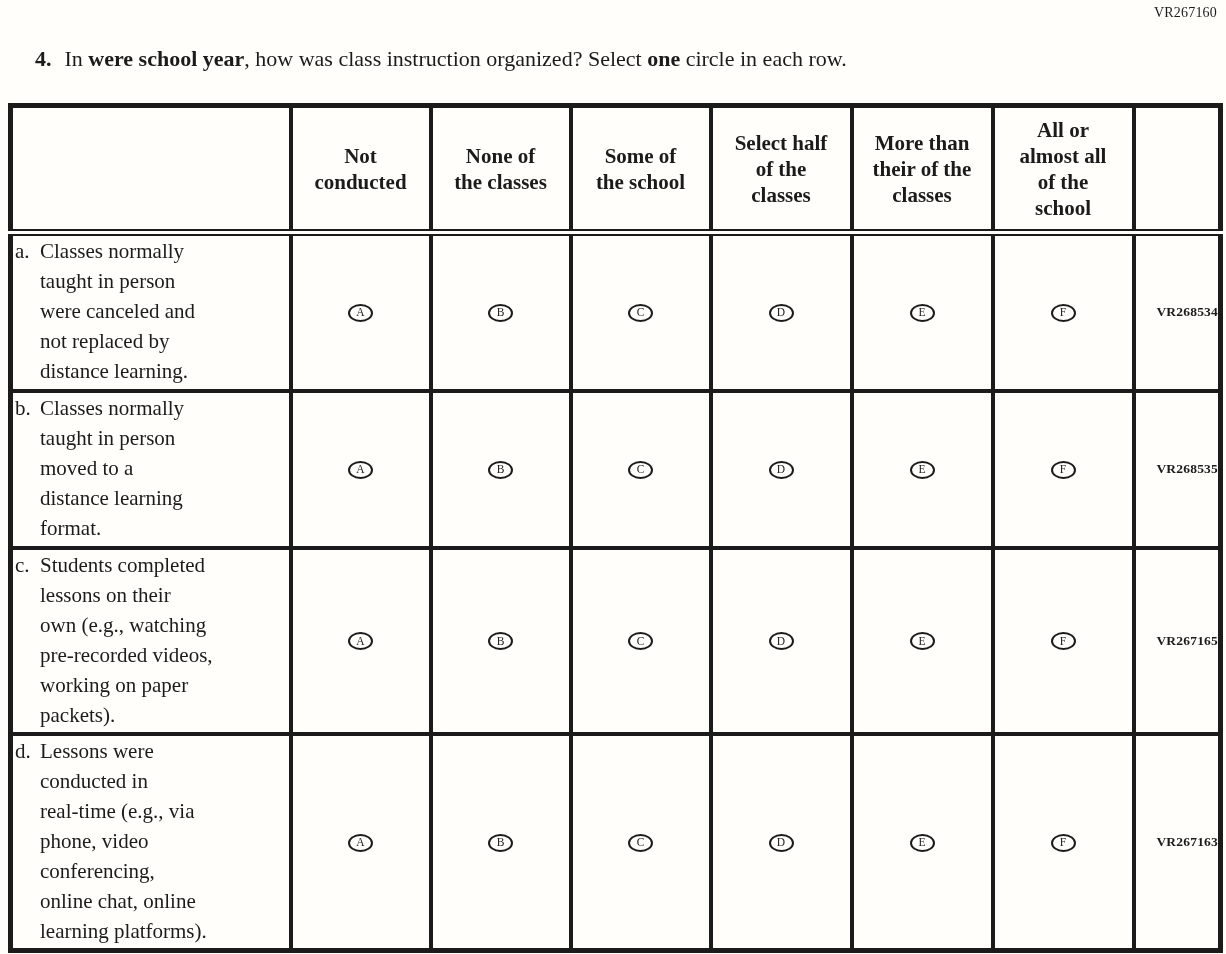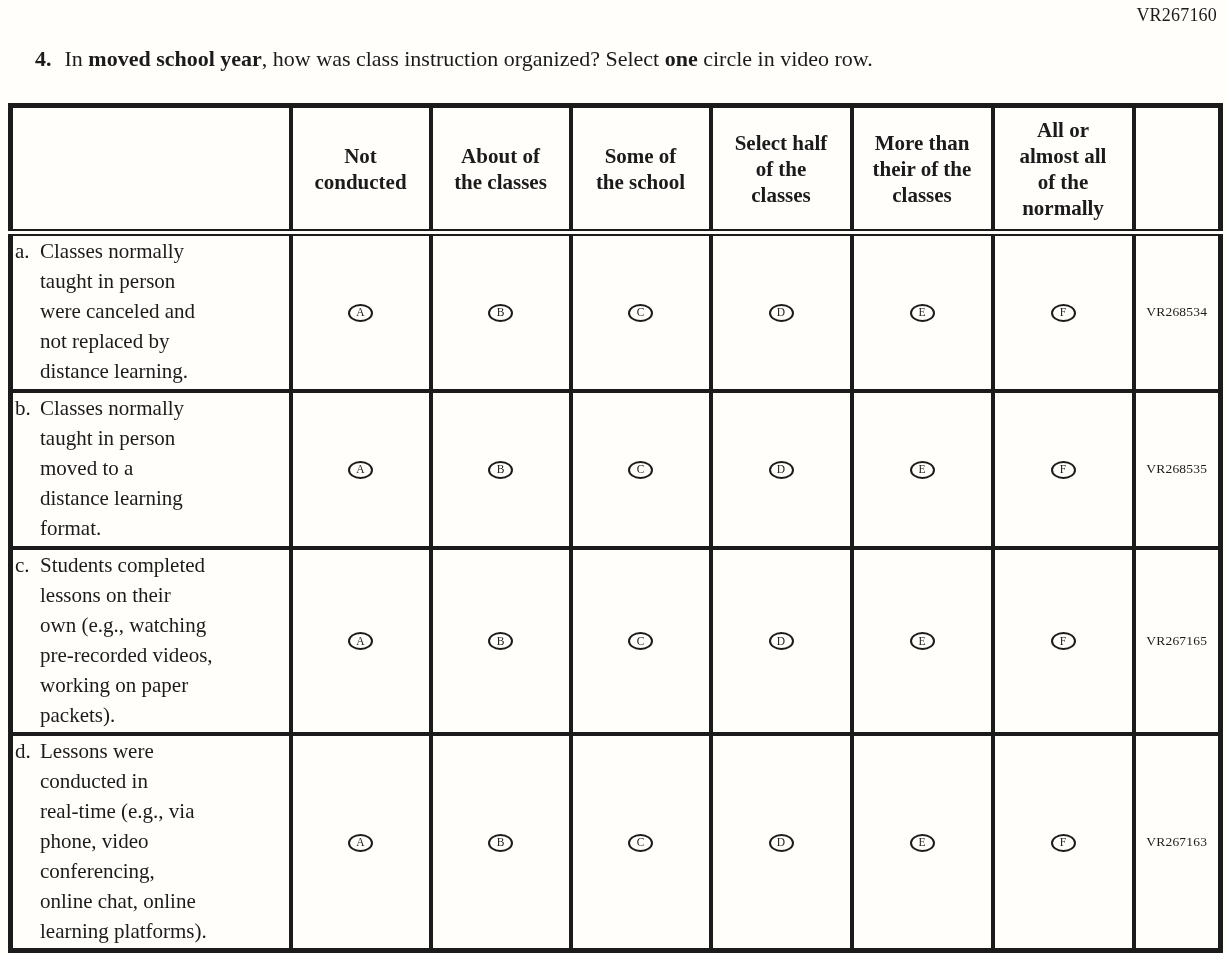--- a/index.html
+++ b/index.html
@@ -8,21 +8,21 @@
     width: 1226px; height: 954px;
     background: #fffefa;
     font-family: "Liberation Serif", "DejaVu Serif", serif;
     color: #1b1b1b;
     position: relative;
     overflow: hidden;
   }
   .top-code {
     position: absolute;
     top: 5px; right: 9px;
-    font-size: 18px;
+    font-size: 14px;
     letter-spacing: 0.2px;
   }
   .question {
     position: absolute;
     left: 35px; top: 44px;
     width: 1160px;
     font-size: 22px;
     line-height: 30px;
   }
   .question .qnum {
@@ -79,65 +79,66 @@
     cursor: pointer;
     background: transparent;
   }
   .circle-letter {
     font-style: normal;
     font-size: 11.5px;
     line-height: 1;
     font-family: "Liberation Serif", "DejaVu Serif", serif;
   }
   td.code {
-    text-align: center;
+    text-align: right;
     vertical-align: middle;
     font-size: 13.5px;
     letter-spacing: 0.2px;
+    font-weight: bold;
   }
 </style>
 </head>
 <body>
 
 <div class="top-code">VR267160</div>
 
 <div class="question">
-  <span class="qnum">4.</span><span><span>In </span><b>moved school year</b><span>, how was class instruction organized? Select </span><b>one</b><span> circle in video row.</span></span>
+  <span class="qnum">4.</span><span><span>In </span><b>were school year</b><span>, how was class instruction organized? Select </span><b>one</b><span> circle in each row.</span></span>
 </div>
 
 <table class="matrix">
   <colgroup>
     <col style="width:280px">
       <col style="width:140px">
       <col style="width:140px">
       <col style="width:140px">
     <col style="width:141px">
       <col style="width:141px">
       <col style="width:141px">
       <col style="width:87px">
   </colgroup>
   <thead>
     <tr class="r-head">
       <th></th>
       <th>Not
 conducted</th>
-      <th>About of
+      <th>None of
 the classes</th>
       <th>Some of
 the school</th>
       <th>Select half
 of the
 classes</th>
       <th>More than
 their of the
 classes</th>
       <th>All or
 almost all
 of the
-normally</th>
+school</th>
       <th></th>
     </tr>
   </thead>
   <tbody>
     <tr class="r-a">
       <td class="item">
         <div class="item-inner">
           <span class="item-label">a.</span>
           <span class="item-text">Classes normally
 taught in person

